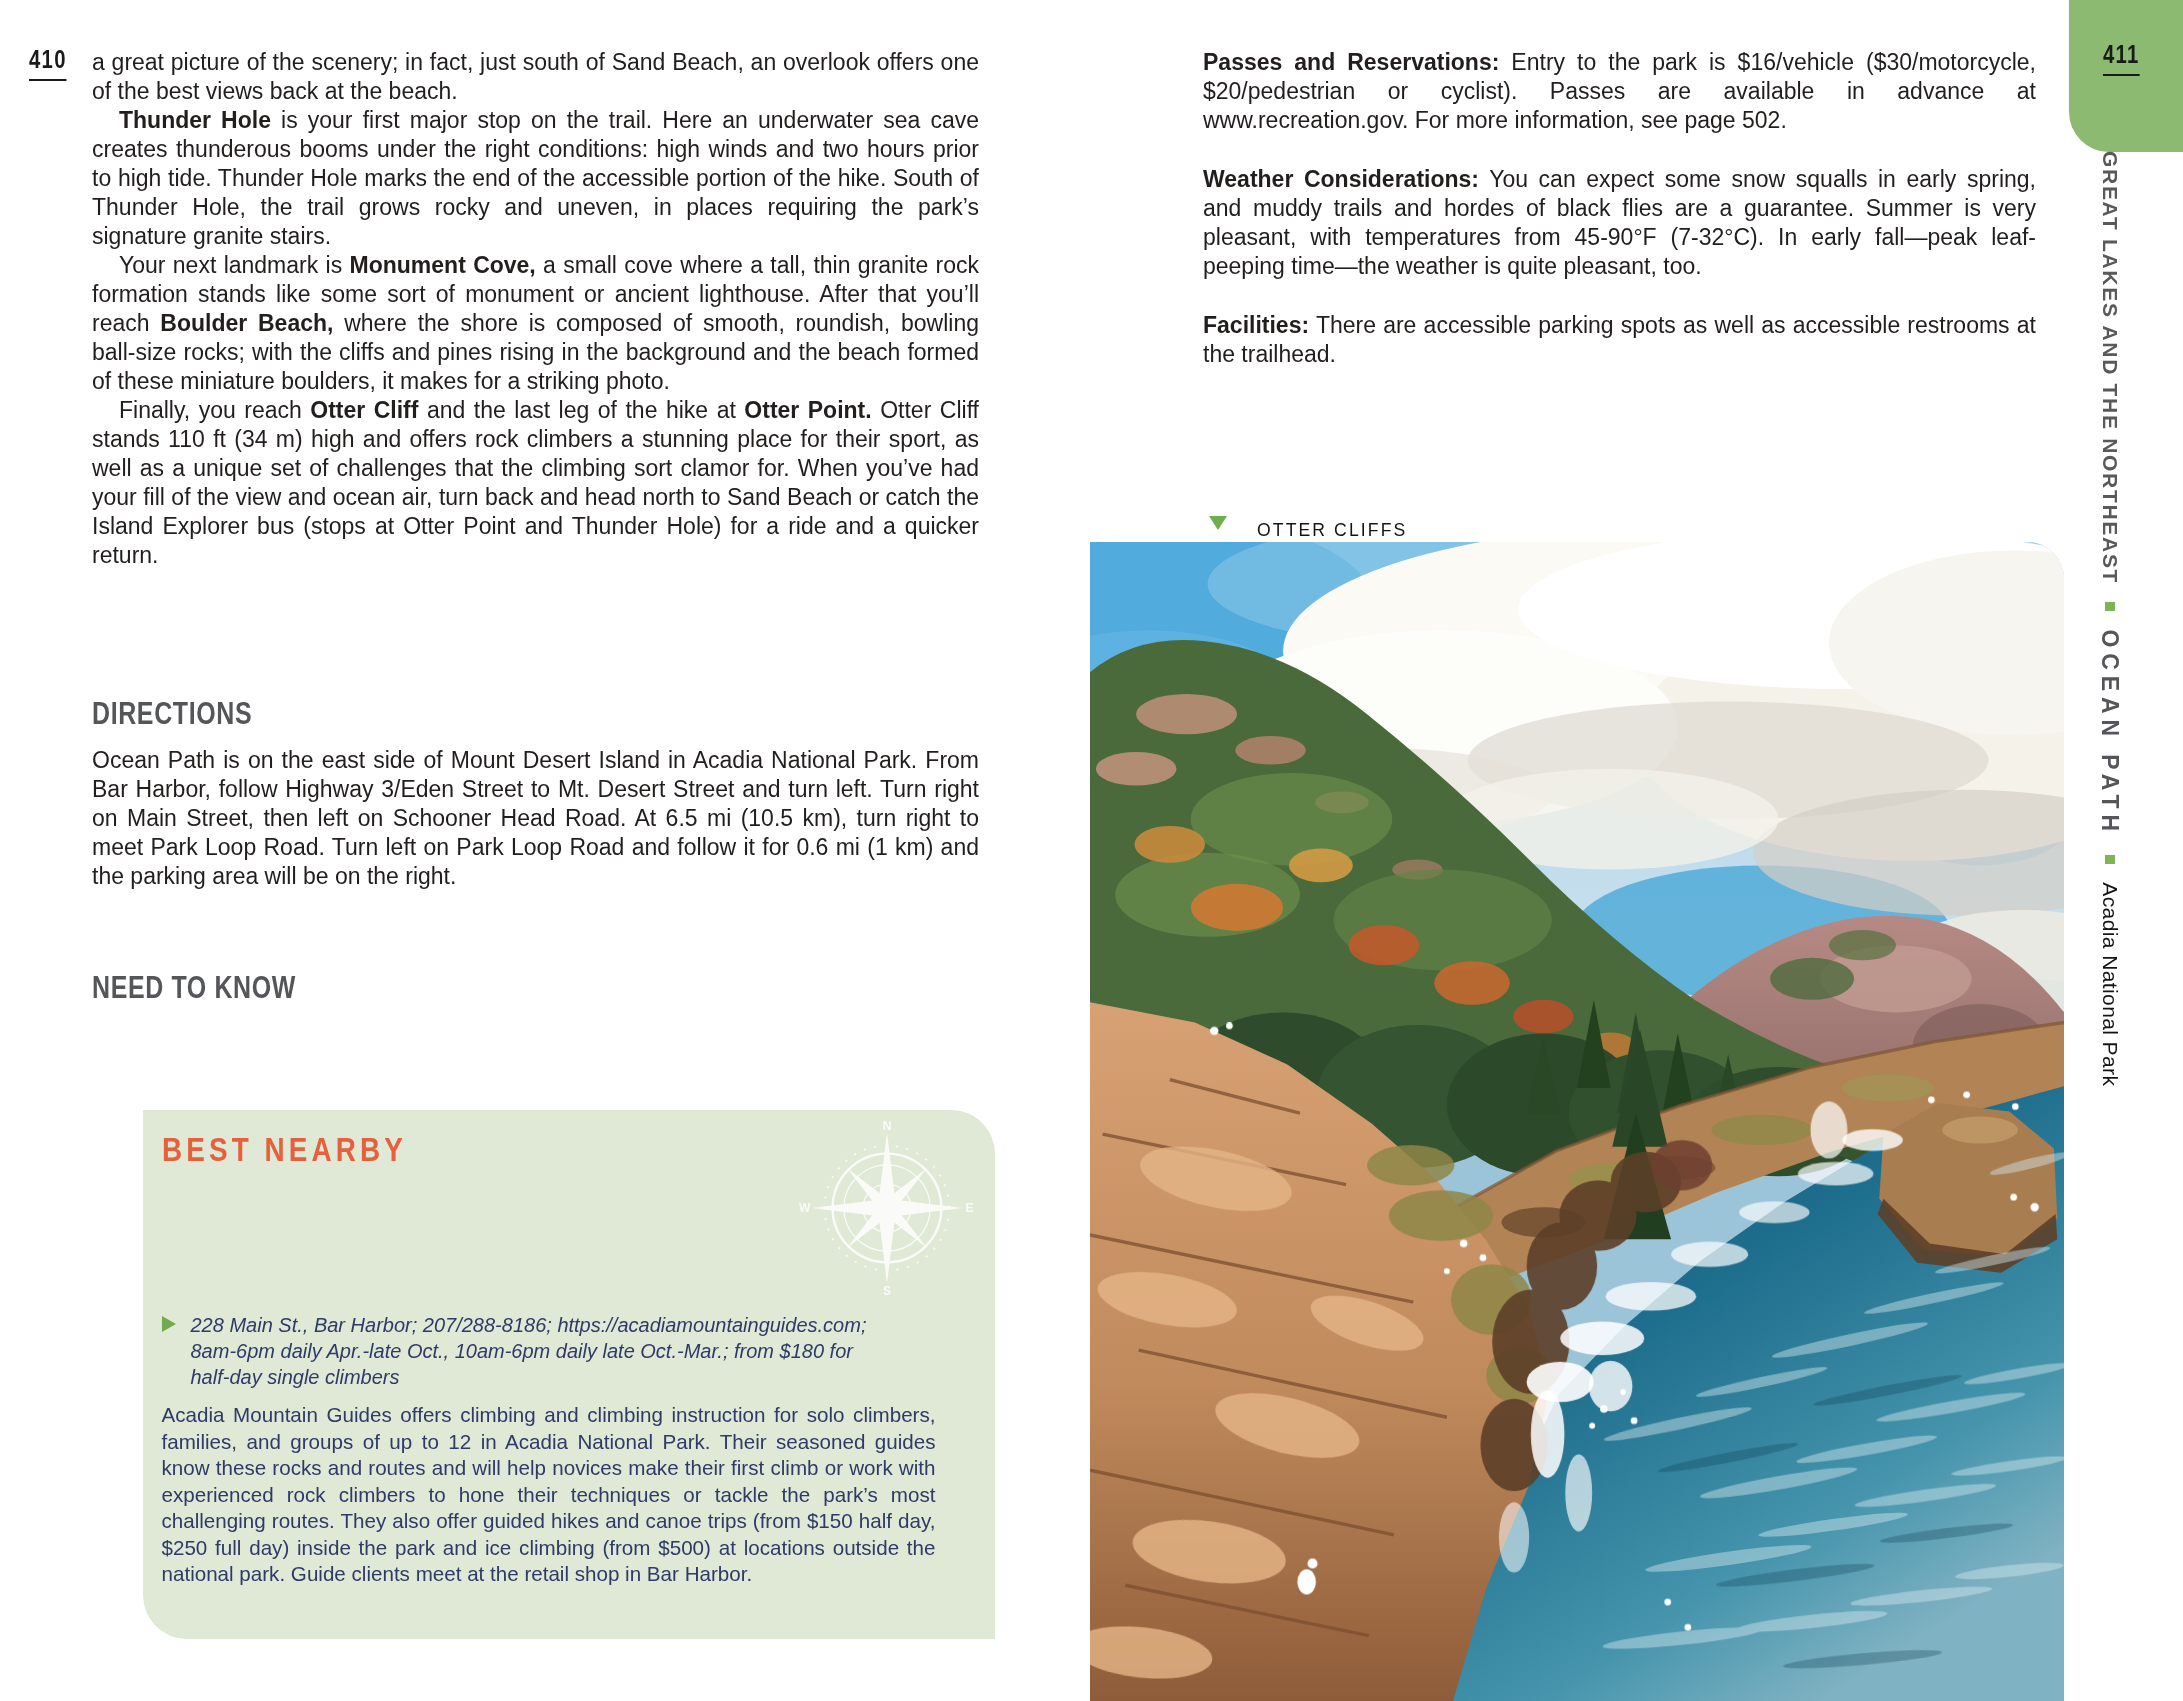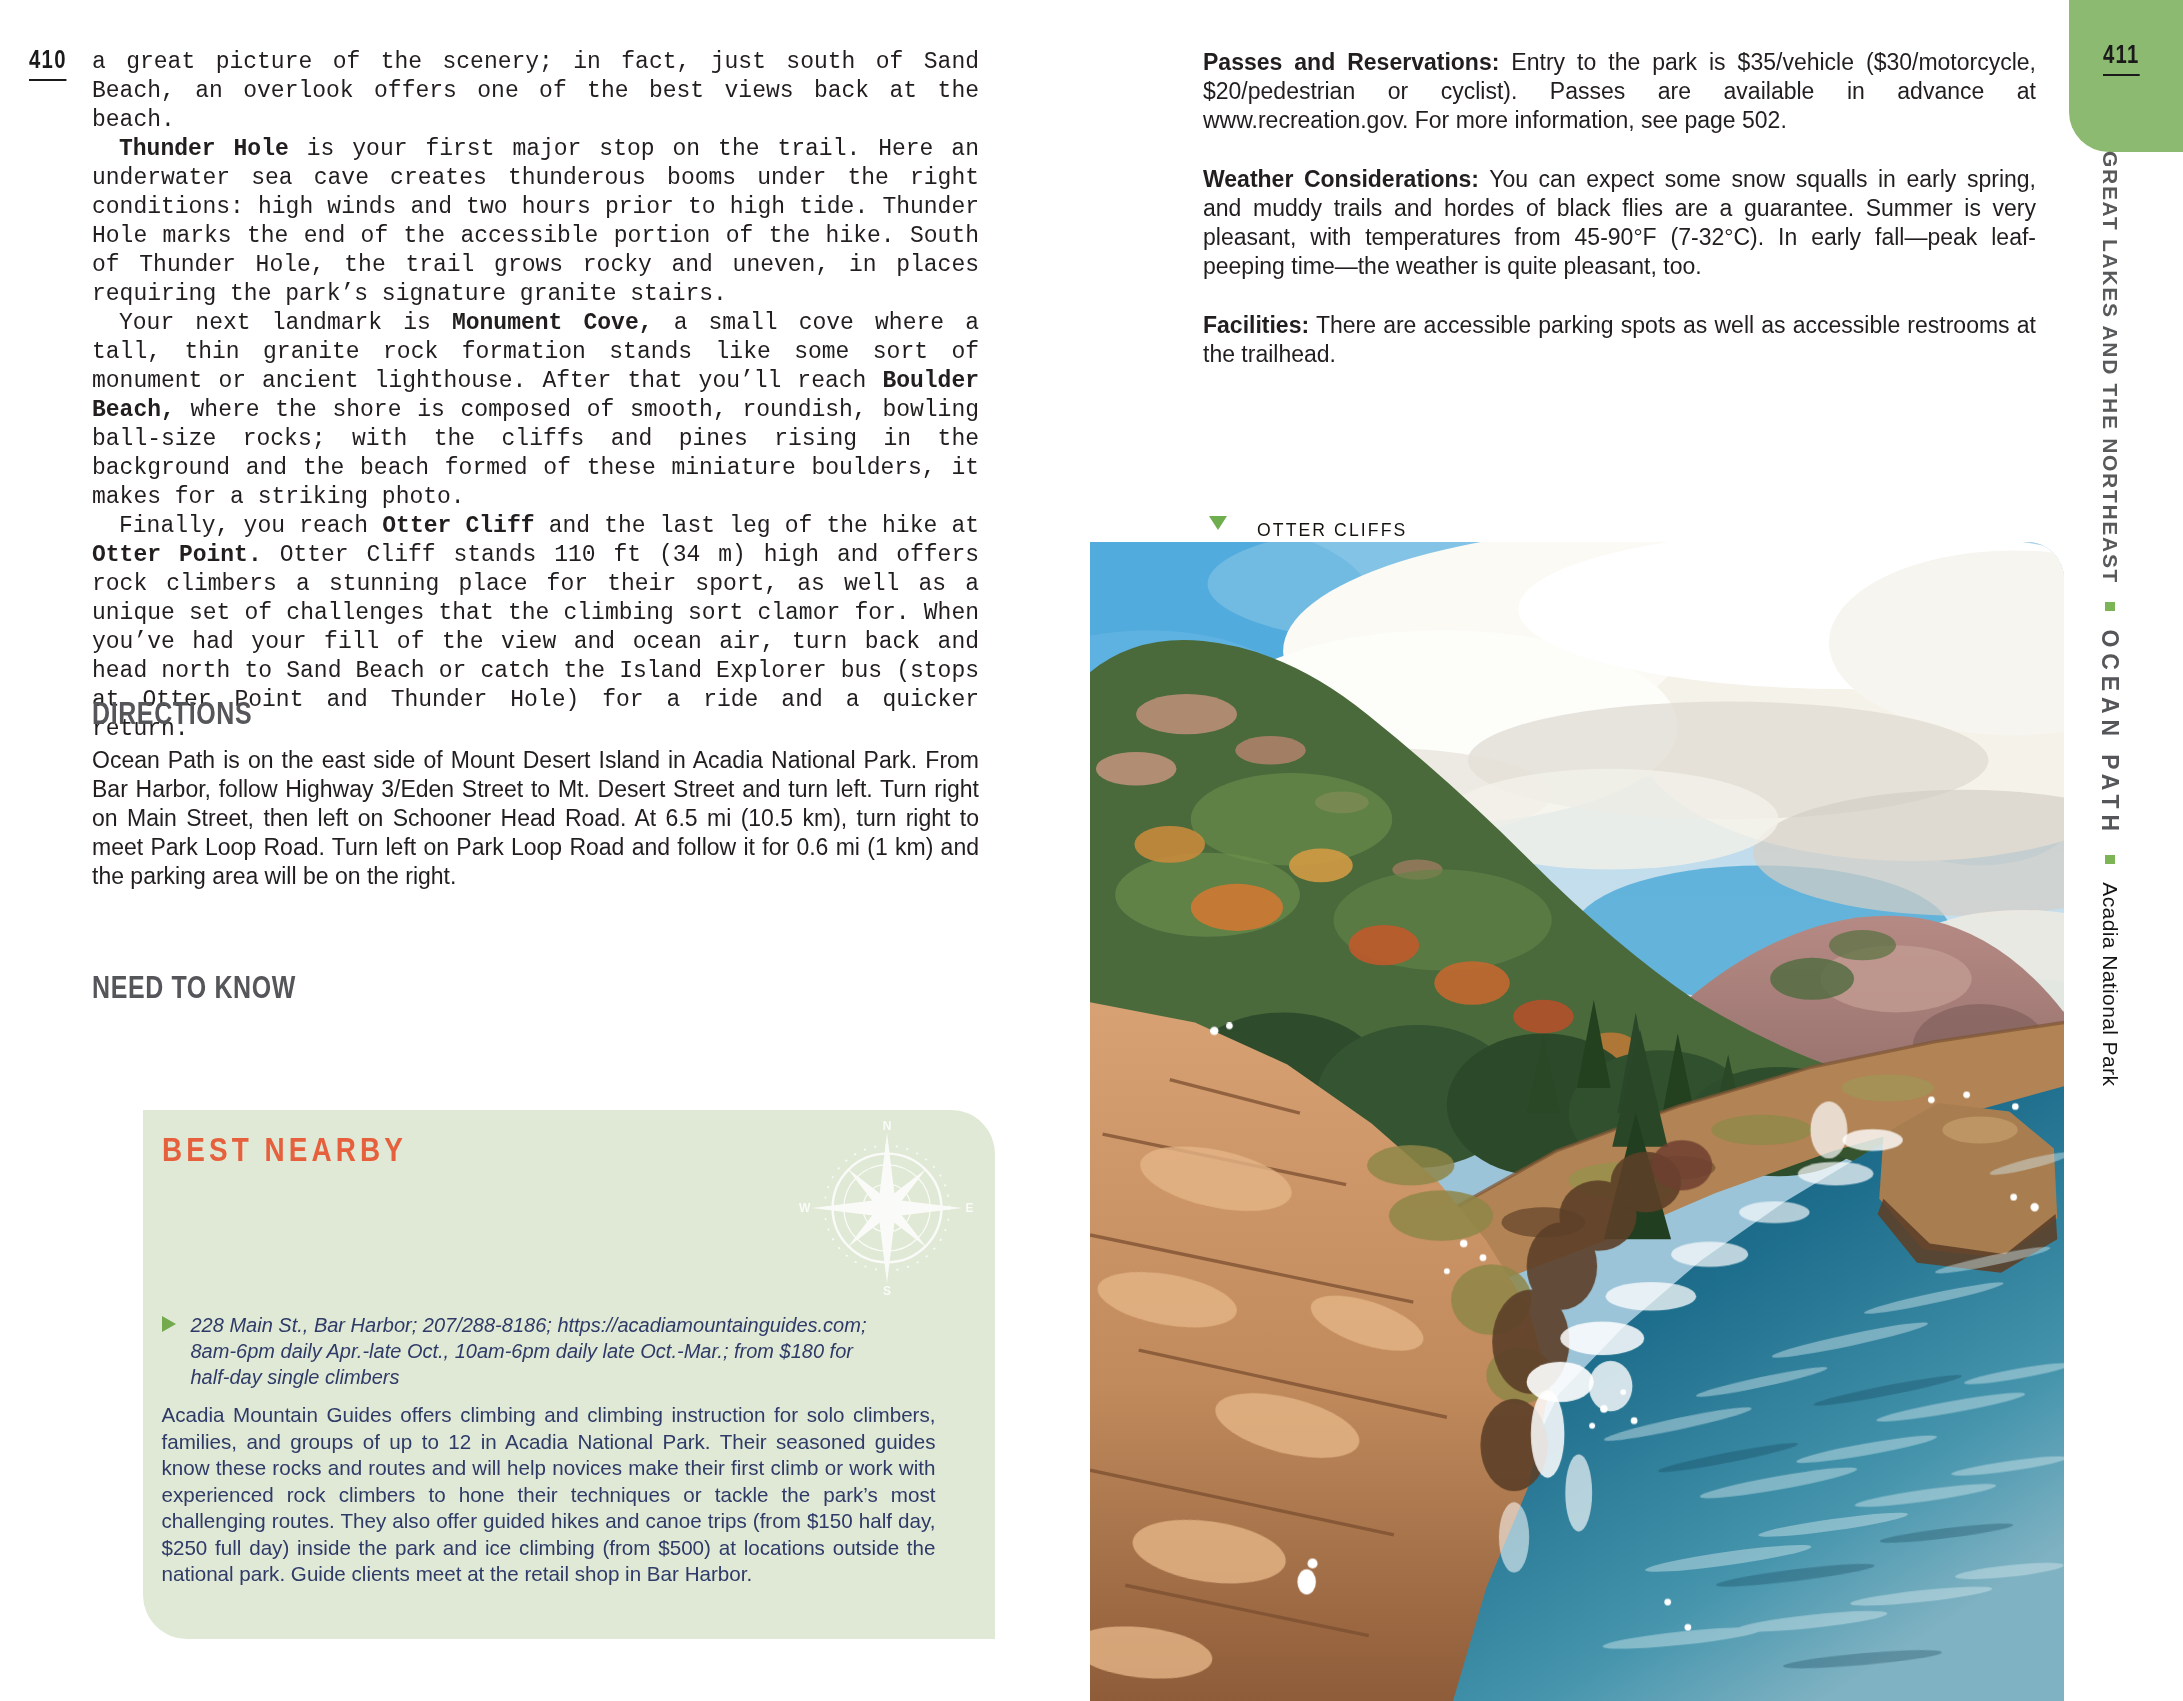--- a/index.html
+++ b/index.html
@@ -11,21 +11,21 @@
   .body-text p{margin:0;}
   .body-text p.ind{text-indent:27px;}
   .rt p{margin:0 0 30px 0;}
   .h-cond{display:inline-block;transform:scaleX(0.78);transform-origin:left center;font-weight:700;letter-spacing:0.8px;}
   .sec-head{font-size:32px;color:#55565a;}
   .pagenum{font-size:26px;font-weight:700;color:#1a1a1a;}
   .pagenum .h-cond{border-bottom:2.9px solid #1a1a1a;padding-bottom:4.2px;letter-spacing:1.7px;}
 
   
   .pg-num-left{position:absolute;left:28.6px;top:44px;}
-  .col-left{position:absolute;left:92px;top:48px;width:887px;font-family:Liberation Mono, monospace;}
+  .col-left{position:absolute;left:92px;top:48px;width:887px;}
   .directions-head{position:absolute;left:92px;top:695px;}
   .directions-body{position:absolute;left:92px;top:746px;width:887px;}
   .ntk-head{position:absolute;left:92px;top:969px;}
   .ntk-info{position:absolute;left:92px;top:1026px;width:887px;}
 
   
   .nearby{position:absolute;left:143px;top:1110px;width:852px;height:529px;background:#e0e9d5;border-radius:0 44px 0 44px;}
   .nearby-label{position:absolute;left:18.5px;top:20px;font-size:34px;color:#e6603d;text-align:center;}
   .nearby-label .h-cond{letter-spacing:5px;transform:scaleX(0.82);}
   .nearby-title{position:absolute;left:18.5px;top:86px;font-size:29px;line-height:39px;font-weight:700;color:#2c3a6b;}
@@ -111,21 +111,21 @@
       <span class="h-cond">BEST NEARBY</span>
     </div>
     <div class="nearby-contact">
       <div class="tri-right"></div>
       <div class="contact-text">228 Main St., Bar Harbor; 207/288-8186; https://acadiamountainguides.com; 8am-6pm daily Apr.-late Oct., 10am-6pm daily late Oct.-Mar.; from $180 for half-day single climbers</div>
     </div>
     <div class="nearby-body">Acadia Mountain Guides offers climbing and climbing instruction for solo climbers, families, and groups of up to 12 in Acadia National Park. Their seasoned guides know these rocks and routes and will help novices make their first climb or work with experienced rock climbers to hone their techniques or tackle the park’s most challenging routes. They also offer guided hikes and canoe trips (from $150 half day, $250 full day) inside the park and ice climbing (from $500) at locations outside the national park. Guide clients meet at the retail shop in Bar Harbor.</div>
   </div>
 
   <div class="col-right body-text rt">
-    <p><span style="font-weight: 700;">Passes and Reservations:</span><span> Entry to the park is $35/vehicle ($30/motorcycle, $20/pedestrian or cyclist). Passes are available in advance at www.recreation.gov. For more information, see page 502.</span></p>
+    <p><span style="font-weight: 700;">Passes and Reservations:</span><span> Entry to the park is $16/vehicle ($30/motorcycle, $20/pedestrian or cyclist). Passes are available in advance at www.recreation.gov. For more information, see page 502.</span></p>
     <p><span style="font-weight: 700;">Weather Considerations:</span><span> You can expect some snow squalls in early spring, and muddy trails and hordes of black flies are a guarantee. Summer is very pleasant, with temperatures from 45-90°F (7-32°C). In early fall—peak leaf-peeping time—the weather is quite pleasant, too.</span></p>
     <p><span style="font-weight: 700;">Facilities:</span><span> There are accessible parking spots as well as accessible restrooms at the trailhead.</span></p>
   </div>
 
   <div class="caption">
     <div class="tri-down"></div>
     <div class="caption-label">OTTER CLIFFS</div>
   </div>
 
   <div class="photo">

